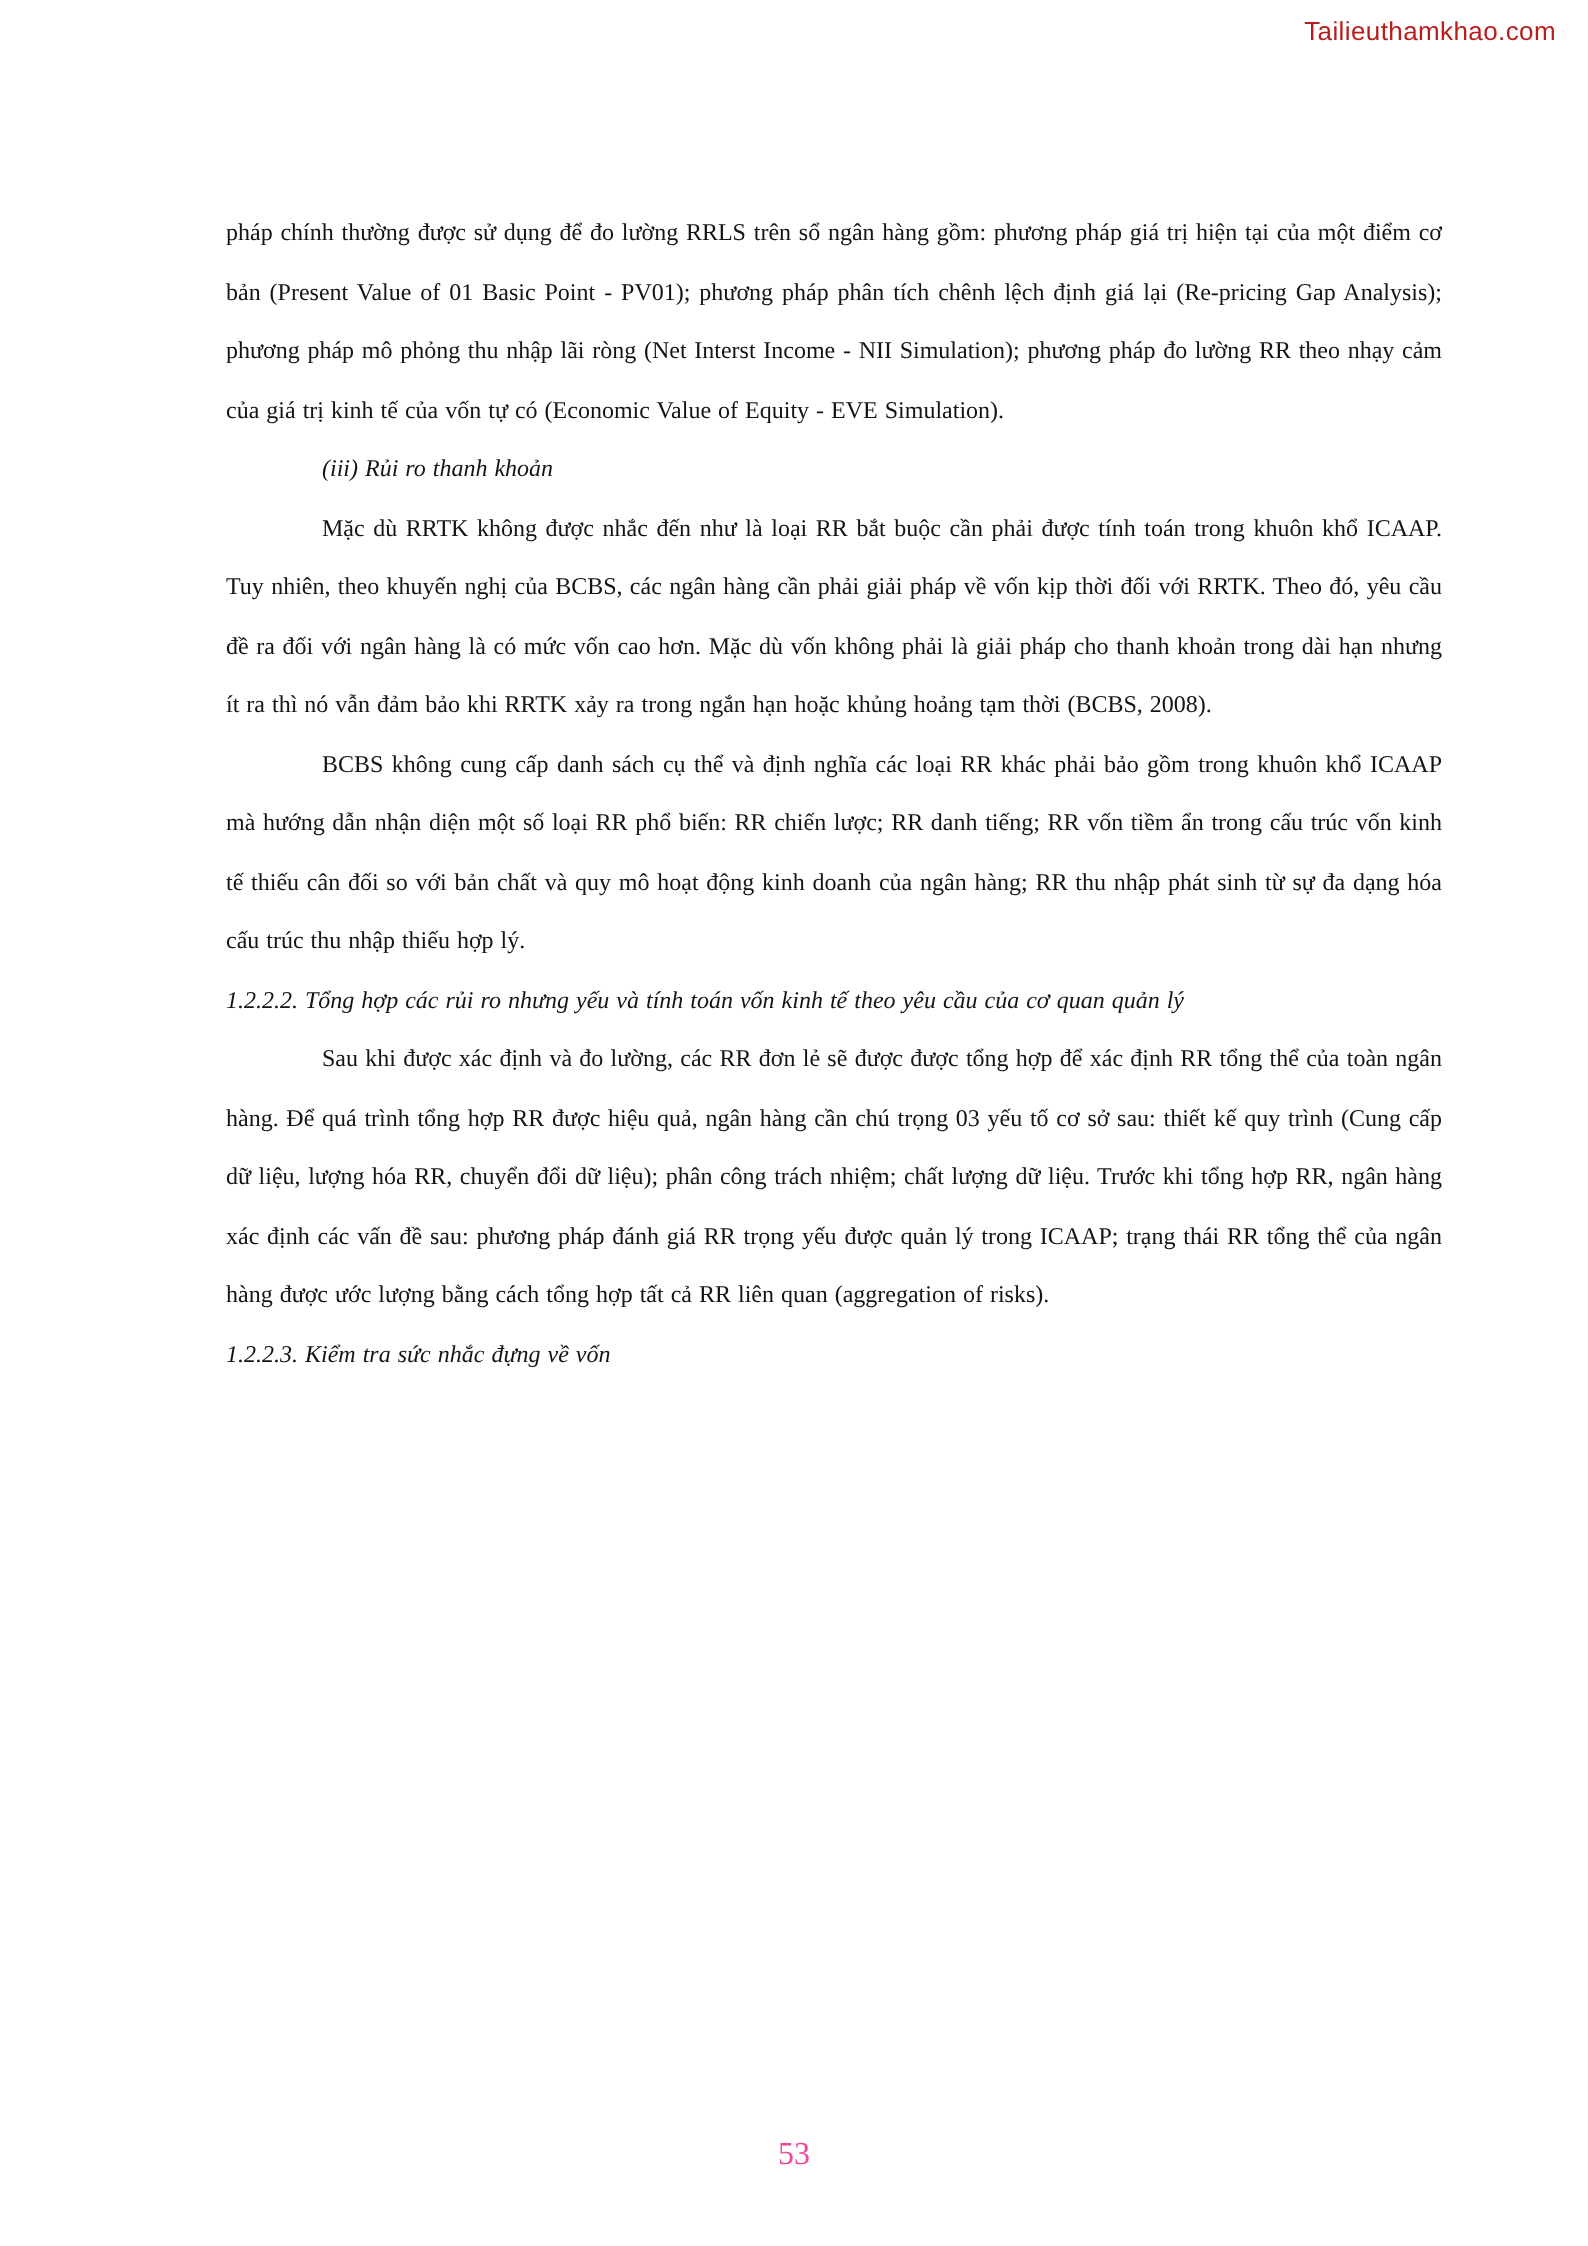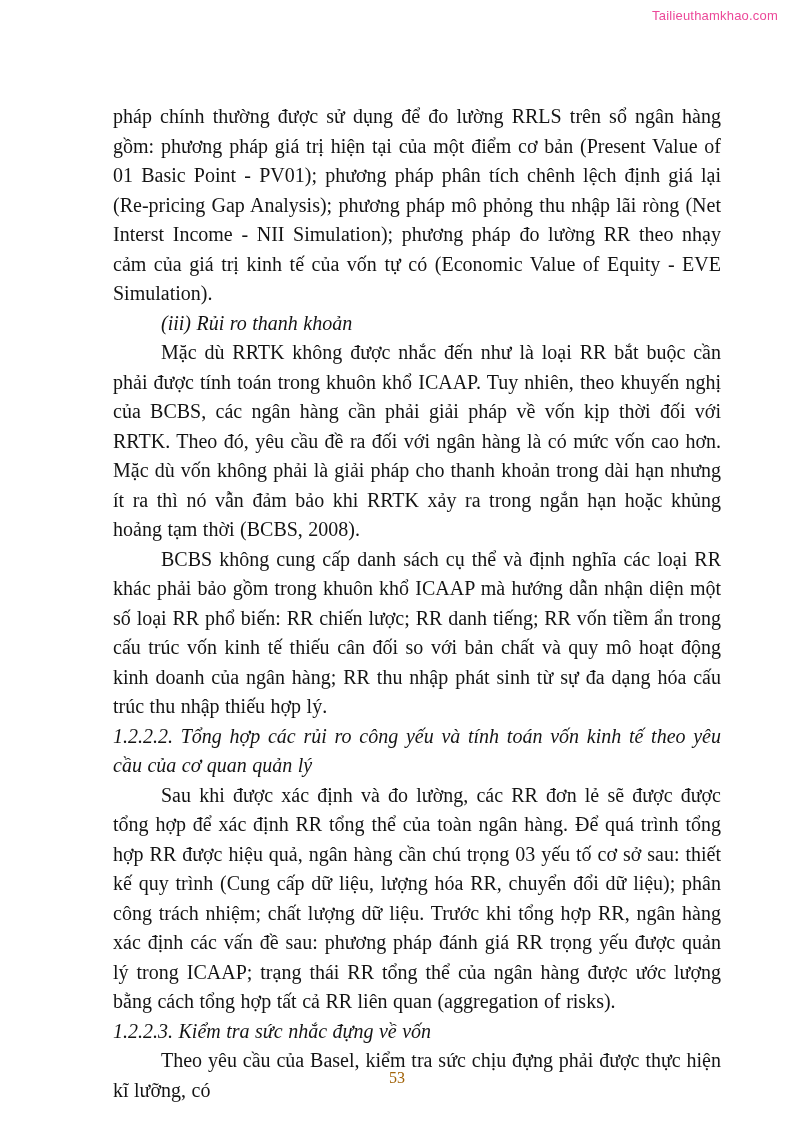--- a/index.html
+++ b/index.html
@@ -15,32 +15,32 @@
     overflow: hidden;
     font-family: "Liberation Serif", serif;
     color: #141414;
   }
   .watermark {
     position: absolute;
     top: 8px;
     right: 16px;
     font-family: "Liberation Sans", sans-serif;
     font-size: 13px;
-    color: #ec4899;
+    color: #b91c1c;
     letter-spacing: 0.2px;
   }
   .content {
     position: absolute;
     top: 102px;
     left: 113px;
     width: 608px;
   }
   .content p {
     margin: 0;
-    font-size: 20px;
+    font-size: 12px;
     line-height: 29.5px;
     text-align: justify;
     word-spacing: 0.5px;
   }
   .indent {
     text-indent: 48px;
   }
   .no-indent {
     text-indent: 0;
   }
@@ -53,46 +53,45 @@
     font-style: italic;
     text-indent: 0;
   }
   .page-number {
     position: absolute;
     bottom: 36px;
     left: 0;
     width: 100%;
     text-align: center;
     font-size: 16px;
-    color: #a16207;
+    color: #ec4899;
   }
 </style>
 </head>
 <body>
 
 <div class="page">
 
   <div class="watermark">Tailieuthamkhao.com</div>
 
   <div class="content">
 
     <p class="no-indent">pháp chính thường được sử dụng để đo lường RRLS trên sổ ngân hàng gồm: phương pháp giá trị hiện tại của một điểm cơ bản (Present Value of 01 Basic Point - PV01); phương pháp phân tích chênh lệch định giá lại (Re-pricing Gap Analysis); phương pháp mô phỏng thu nhập lãi ròng (Net Interst Income - NII Simulation); phương pháp đo lường RR theo nhạy cảm của giá trị kinh tế của vốn tự có (Economic Value of Equity - EVE Simulation).</p>
 
     <p class="heading-italic">(iii) Rủi ro thanh khoản</p>
 
     <p class="indent">Mặc dù RRTK không được nhắc đến như là loại RR bắt buộc cần phải được tính toán trong khuôn khổ ICAAP. Tuy nhiên, theo khuyến nghị của BCBS, các ngân hàng cần phải giải pháp về vốn kịp thời đối với RRTK. Theo đó, yêu cầu đề ra đối với ngân hàng là có mức vốn cao hơn. Mặc dù vốn không phải là giải pháp cho thanh khoản trong dài hạn nhưng ít ra thì nó vẫn đảm bảo khi RRTK xảy ra trong ngắn hạn hoặc khủng hoảng tạm thời (BCBS, 2008).</p>
 
 
     <p class="indent">BCBS không cung cấp danh sách cụ thể và định nghĩa các loại RR khác phải bảo gồm trong khuôn khổ ICAAP mà hướng dẫn nhận diện một số loại RR phổ biến: RR chiến lược; RR danh tiếng; RR vốn tiềm ẩn trong cấu trúc vốn kinh tế thiếu cân đối so với bản chất và quy mô hoạt động kinh doanh của ngân hàng; RR thu nhập phát sinh từ sự đa dạng hóa cấu trúc thu nhập thiếu hợp lý.</p>
 
-    <p class="section-heading">1.2.2.2. Tổng hợp các rủi ro công yếu và tính toán vốn kinh tế theo yêu cầu của cơ quan quản lý</p>
+    <p class="section-heading">1.2.2.2. Tổng hợp các rủi ro nhưng yếu và tính toán vốn kinh tế theo yêu cầu của cơ quan quản lý</p>
 
     <p class="indent">Sau khi được xác định và đo lường, các RR đơn lẻ sẽ được được tổng hợp để xác định RR tổng thể của toàn ngân hàng. Để quá trình tổng hợp RR được hiệu quả, ngân hàng cần chú trọng 03 yếu tố cơ sở sau: thiết kế quy trình (Cung cấp dữ liệu, lượng hóa RR, chuyển đổi dữ liệu); phân công trách nhiệm; chất lượng dữ liệu. Trước khi tổng hợp RR, ngân hàng xác định các vấn đề sau: phương pháp đánh giá RR trọng yếu được quản lý trong ICAAP; trạng thái RR tổng thể của ngân hàng được ước lượng bằng cách tổng hợp tất cả RR liên quan (aggregation of risks).</p>
 
     <p class="section-heading">1.2.2.3. Kiểm tra sức nhắc đựng về vốn</p>
 
-    <p class="indent">Theo yêu cầu của Basel, kiểm tra sức chịu đựng phải được thực hiện kĩ lưỡng, có</p>
 
   </div>
 
   <div class="page-number">53</div>
 
 </div>
 
 </body></html>

